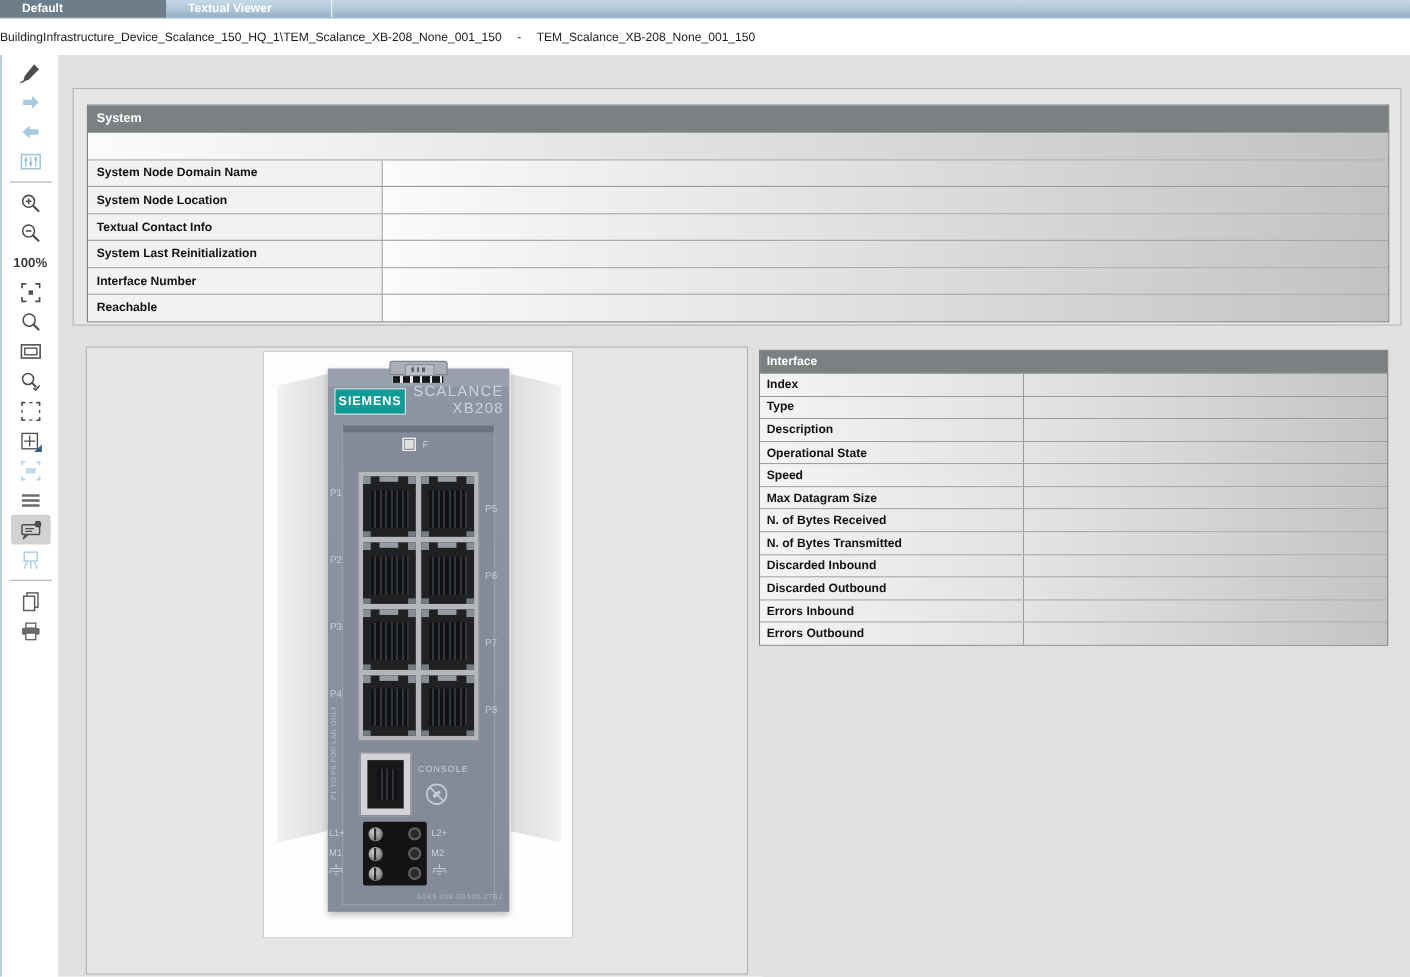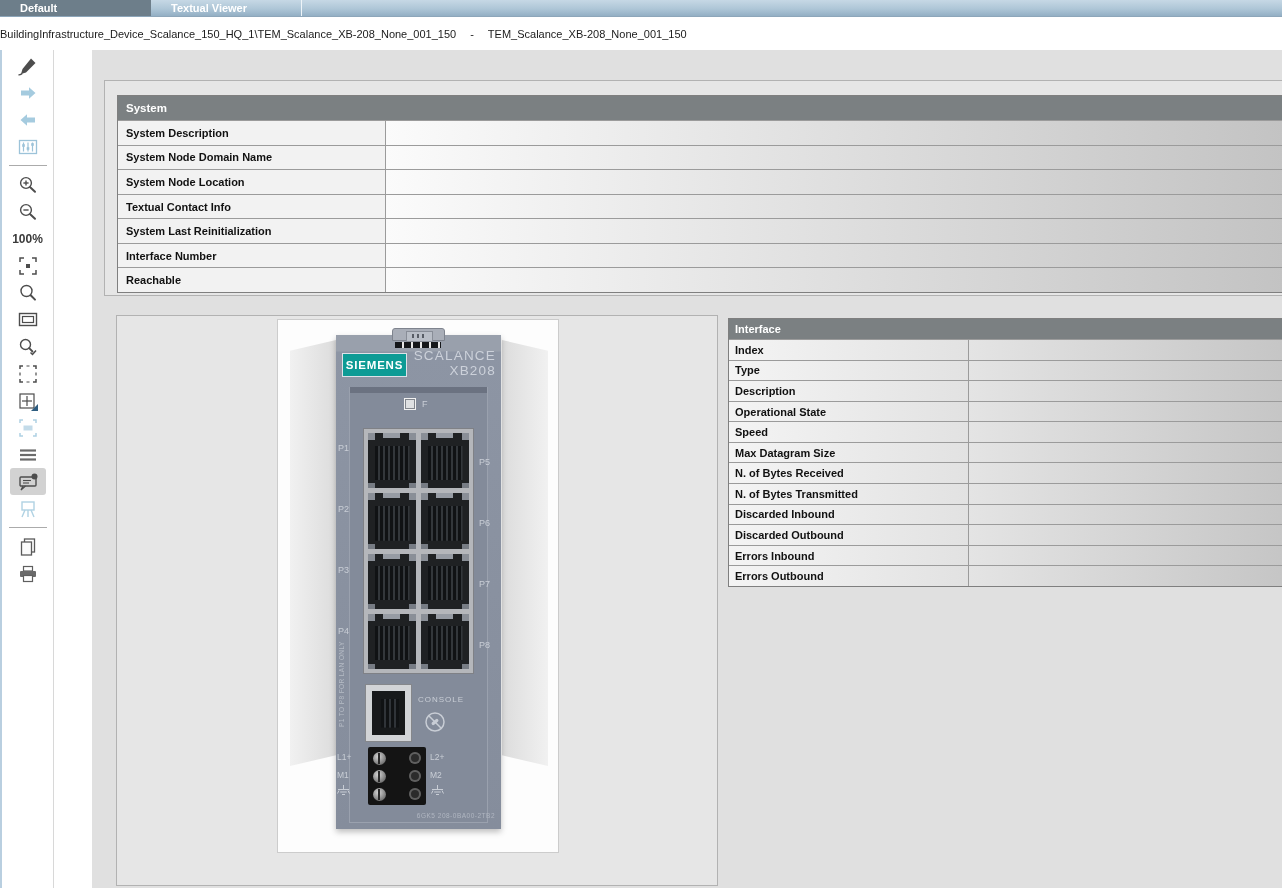--- a/index.html
+++ b/index.html
@@ -26,21 +26,21 @@
   
   .main { position:absolute; left:0; top:50px; width:1282px; height:838px;
           border-left:2px solid #b9cfe0; display:flex; }
   .toolbar { width:52px; height:100%; background:#ffffff; border-right:1px solid #d8d8d8;
              display:flex; flex-direction:column; align-items:center; padding-top:2px; flex:0 0 52px;}
   .tbtn { width:36px; height:27px; display:flex; align-items:center; justify-content:center; }
   .tbtn.selected { background:#d2d2d2; border-radius:3px; }
   .tb-sep { width:38px; border-top:1px solid #ababab; margin:5px 0; }
   .zoom-label { font-size:12px; font-weight:600; color:#3a3a3a; }
 
-  .canvas { position:relative; width:1228px; height:838px; background:#e0e0e0;margin-left:38px; }
+  .canvas { position:relative; width:1228px; height:838px; background:#e0e0e0; }
 
   
   .panel { position:absolute; background:#e6e6e6; border:1px solid #b2b2b2; }
   .system-panel { left:12px; top:30px; width:1208px; height:216px; }
   .device-panel { left:24px; top:265px; width:602px; height:571px; }
 
   
   .ptable { position:absolute; display:flex; flex-direction:column; border:1px solid #7f7f7f; }
   .thead { background:#7b8082; color:#fff; font-weight:bold; display:flex; align-items:center; }
   .trow { flex:1; display:flex; border-top:1px solid #9b9b9b; }
@@ -293,21 +293,20 @@
         </svg>
       </div>
     </div>
 
     <div class="canvas">
 
       <div class="panel system-panel">
         <div class="ptable sys">
           <div class="thead">System</div>
           <div class="trow">
-            <div class="tlabel">System Description</div>
             <div class="tval"></div>
           </div>
           <div class="trow">
             <div class="tlabel">System Node Domain Name</div>
             <div class="tval"></div>
           </div>
           <div class="trow">
             <div class="tlabel">System Node Location</div>
             <div class="tval"></div>
           </div>

